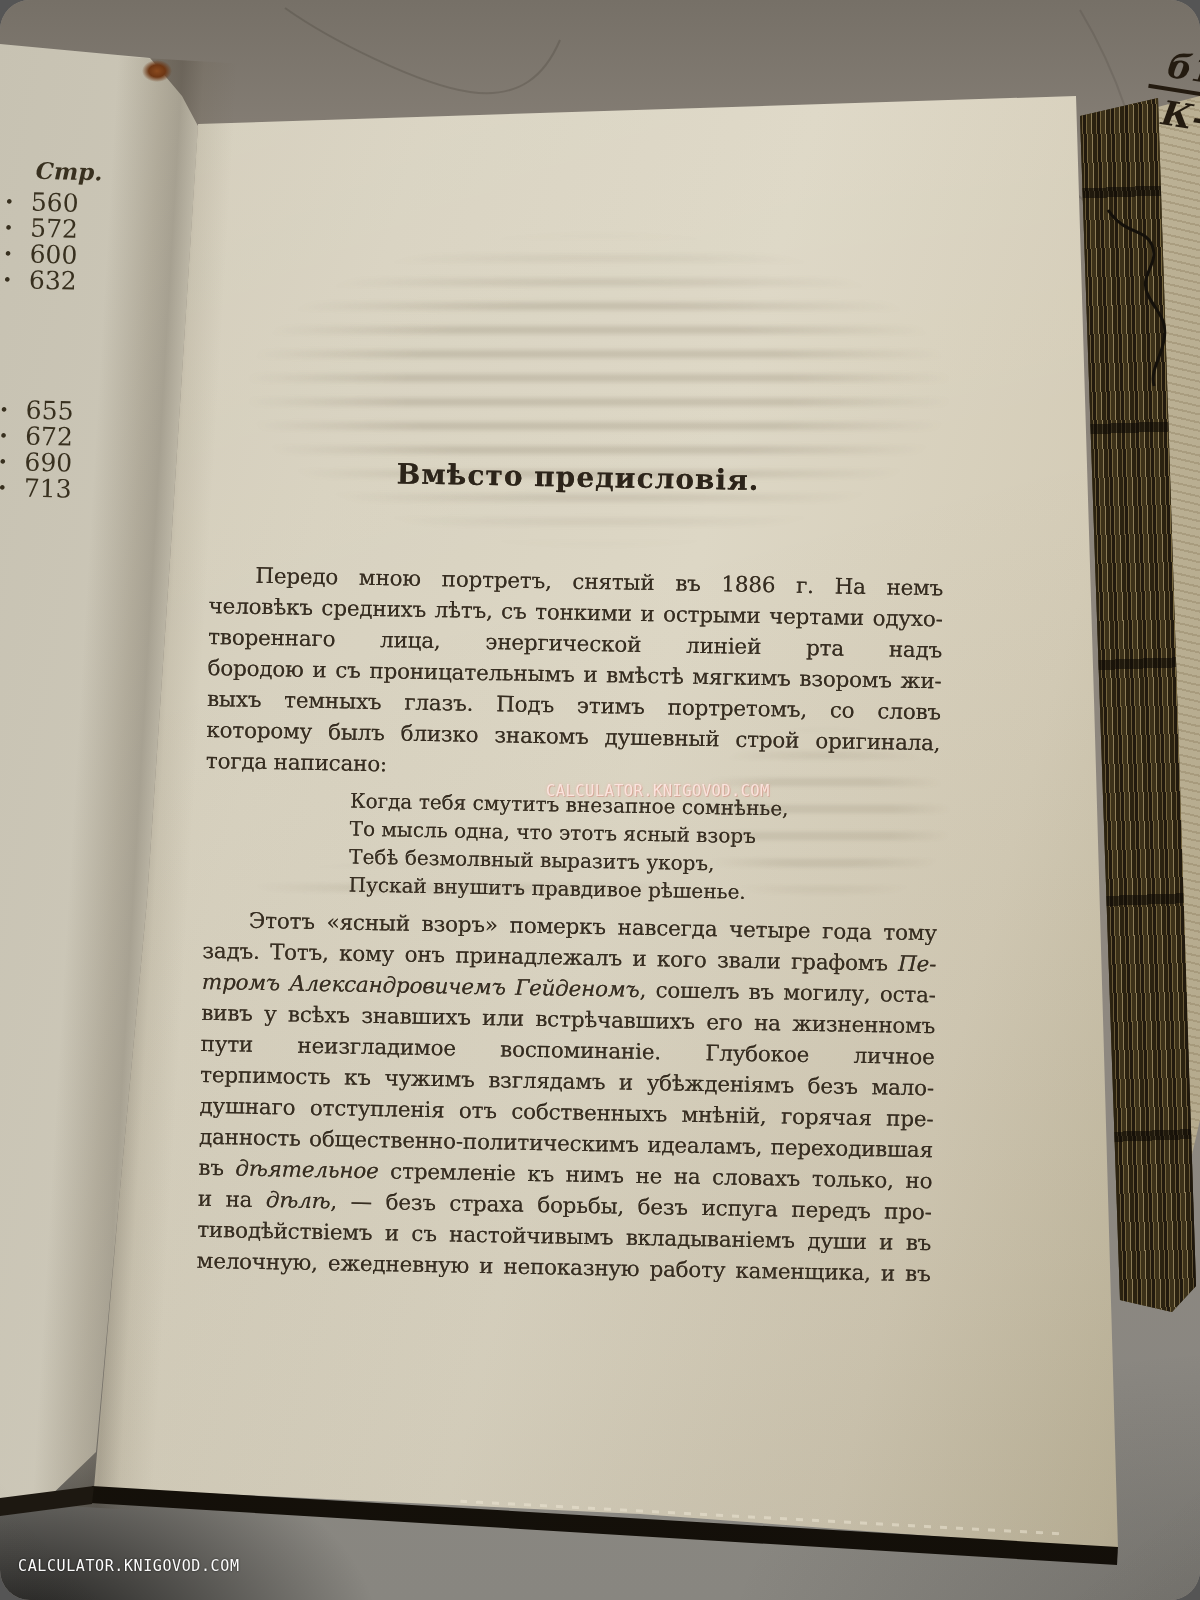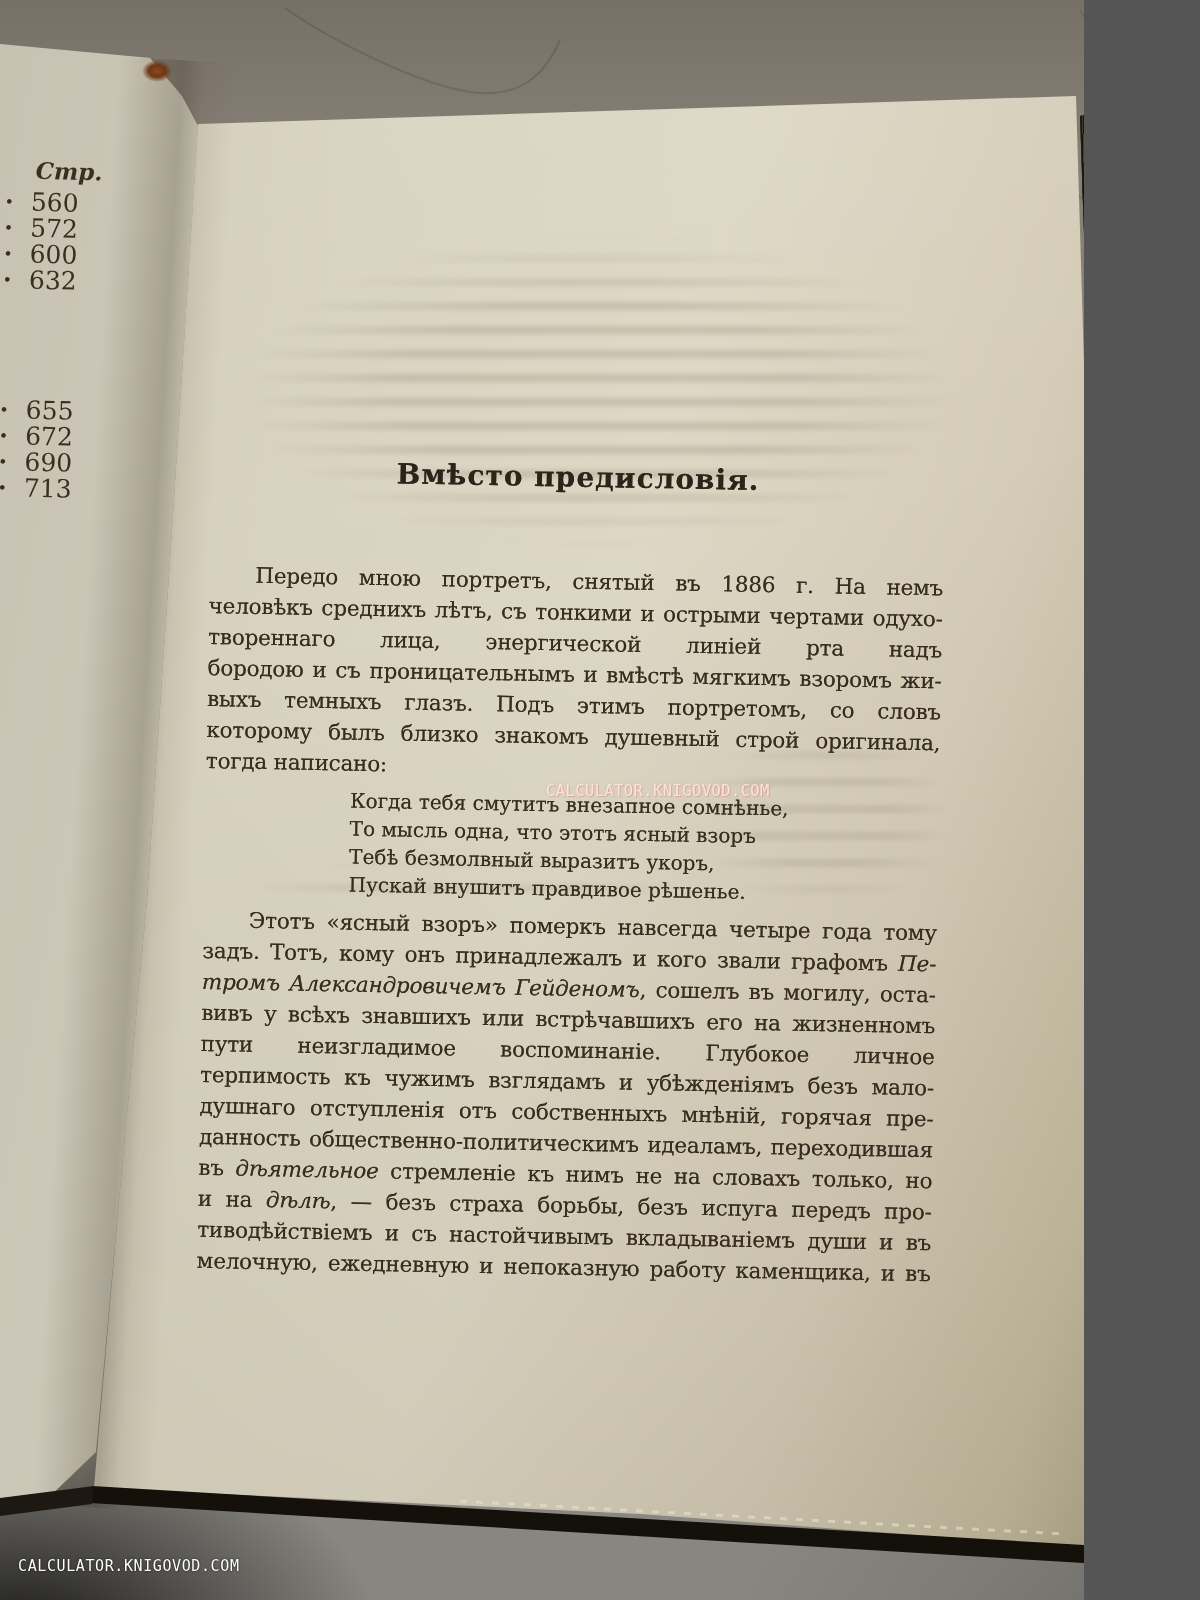--- a/index.html
+++ b/index.html
@@ -1,19 +1,20 @@
 <!DOCTYPE html>
 <html><head>
 <meta charset="utf-8">
 <style>
   html,body{margin:0;padding:0;background:#555;}
   .scene{
-    position:relative;width:1084px;height:1600px;overflow:hidden;
+    position:relative;width:1200px;height:1600px;overflow:hidden;
     font-family:"DejaVu Serif",serif;
     background:#8b847c;
+    border-radius:30px;
   }
   .wall{
     position:absolute;inset:0;
     background:
       radial-gradient(500px 300px at 20px 1640px, rgba(0,0,0,.82), rgba(0,0,0,0) 72%),
       radial-gradient(700px 400px at 1250px 1650px, rgba(40,38,36,.25), rgba(0,0,0,0) 75%),
       linear-gradient(180deg,#767067 0px,#867f76 150px,#8d867d 600px,#8e8880 1050px,#8a8781 1380px,#888680 1600px);
   }
   .wall-cracks{position:absolute;inset:0;}
   

